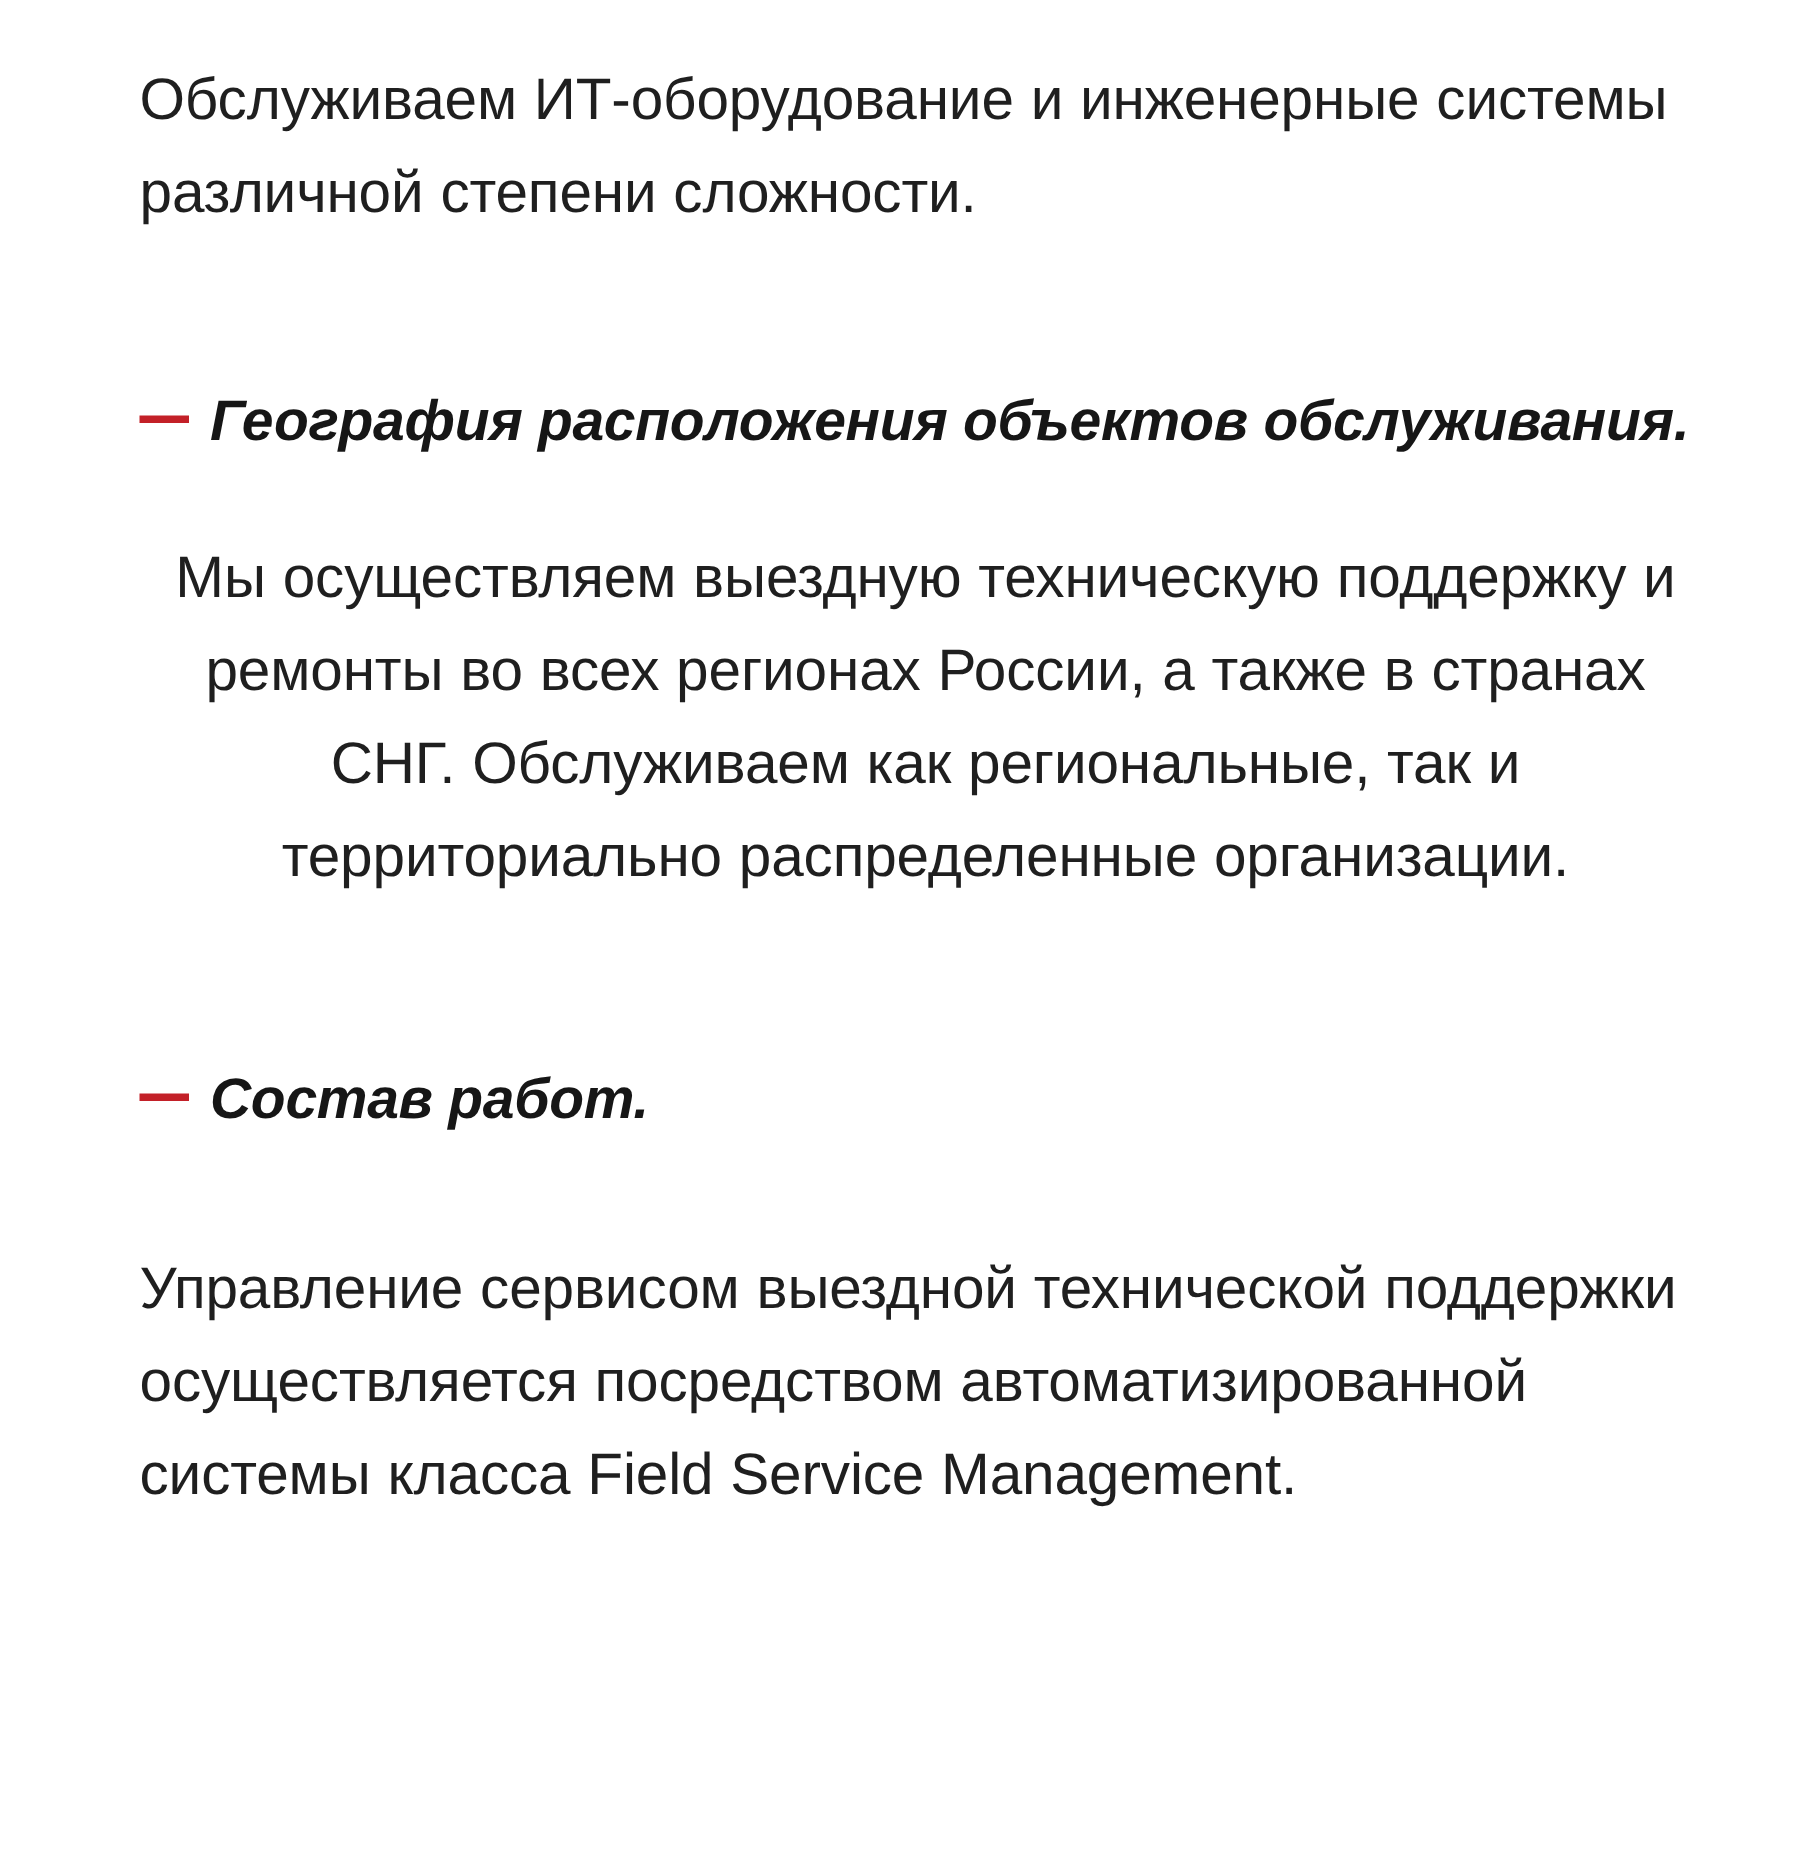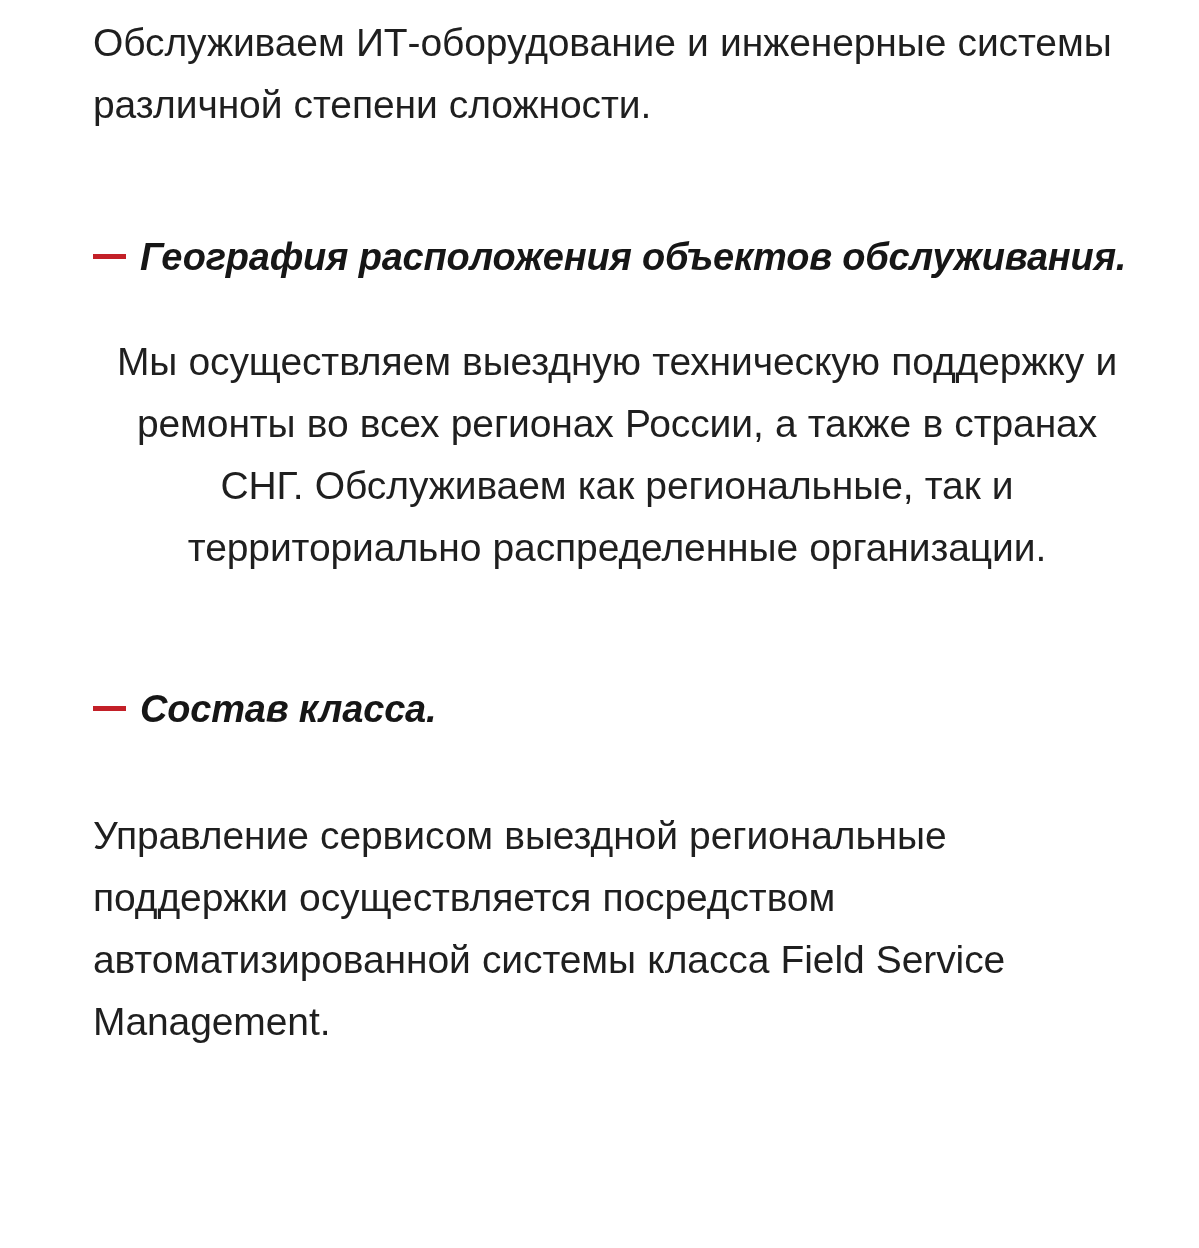--- a/index.html
+++ b/index.html
@@ -20,21 +20,21 @@
     position: relative;
     width: 1199px;
     height: 1248px;
     background: #ffffff;
     box-sizing: border-box;
     padding: 0 60px 0 93px;
   }
 
   .content {
     width: 1048px;
-    padding-top: 12px;
+    padding-top: 36px;
   }
 
   .para {
     font-size: 39px;
     line-height: 62px;
     font-weight: 400;
     letter-spacing: -0.1px;
     color: #1f1f1f;
     margin: 0;
     word-spacing: 0.5px;
@@ -89,20 +89,20 @@
 
     <h2 class="heading gap-before-heading-1">
       <span class="dash"></span>
       <span class="htext">География расположения объектов обслуживания.</span>
     </h2>
 
     <p class="para gap-after-heading-1">Мы осуществляем выездную техническую поддержку и ремонты во всех регионах России, а также в странах СНГ. Обслуживаем как региональные, так и территориально распределенные организации.</p>
 
     <h2 class="heading gap-before-heading-2">
       <span class="dash"></span>
-      <span class="htext">Состав класса.</span>
+      <span class="htext">Состав работ.</span>
     </h2>
 
 
-    <p class="para gap-last-para">Управление сервисом выездной региональные поддержки осуществляется посредством автоматизированной системы класса Field Service Management.</p>
+    <p class="para gap-last-para">Управление сервисом выездной технической поддержки осуществляется посредством автоматизированной системы класса Field Service Management.</p>
 
   </div>
 </div>
 
 </body></html>

